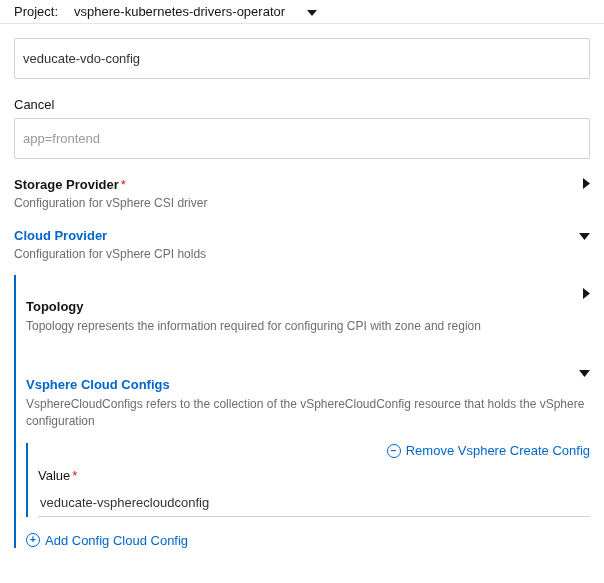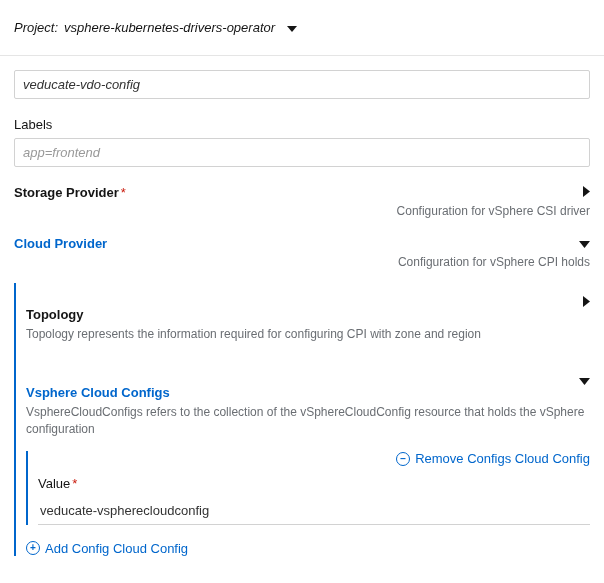--- a/index.html
+++ b/index.html
@@ -9,51 +9,49 @@
     }
     body {
       font-family: -apple-system, BlinkMacSystemFont, "Segoe UI", Helvetica, Arial, sans-serif;
       font-size: 13px;
       color: #151515;
       background: #fff;
       width: 604px;
       padding: 0;
     }
     .header {
-      padding: 20px 14px;
+      padding: 4px 14px;
       border-bottom: 1px solid #e5e5e5;
       display: flex;
       align-items: center;
-      gap: 6px;
-      font-style: italic;
+      gap: 16px;
     }
     .header-label {
       font-size: 13px;
       color: #151515;
     }
     .header-project {
       font-size: 13px;
       color: #151515;
     }
     .caret-down {
       display:inline-block;
       margin-left:6px;
     }
     .form-body {
       padding: 14px;
     }
     .input-field {
       width: 100%;
-      padding: 6px 8px;
+      padding: 12px 8px;
       border: 1px solid #d2d2d2;
       border-radius: 2px;
       font-size: 13px;
       color: #333;
       background:#fff;
-      font-style:italic;
     }
     .input-field::placeholder {
       color: #999;
     }
     .field-group {
       margin-bottom: 18px;
     }
     .label {
       display:block;
       font-size: 13px;
@@ -78,21 +76,20 @@
       color: #0066cc;
     }
     .required-marker {
       color: #c9190b;
       margin-left: 2px;
     }
     .section-desc {
       font-size: 12px;
       color: #6a6e73;
       margin-top: 4px;
-      text-align: right;
     }
     .chevron {
       font-size: 13px;
       color: #151515;
     }
     .sub-panel {
       border-left: 2px solid #0066cc;
       padding-left: 10px;
       margin-top: 14px;
     }
@@ -204,21 +201,21 @@
   </span>
 </div>
 
 <div class="form-body">
 
   <div class="field-group">
     <input type="text" class="input-field" value="veducate-vdo-config" style="">
   </div>
 
   <div class="field-group">
-    <label class="label">Labels</label>
+    <label class="label">Cancel</label>
     <input type="text" class="input-field placeholder-style" placeholder="app=frontend" style="">
   </div>
 
   <div class="section">
     <div class="section-header">
       <div>
         <span class="section-title">Storage Provider</span><span class="required-marker">*</span>
       </div>
       <span class="chevron">
         <svg width="7" height="11" viewBox="0 0 7 11">
@@ -260,21 +257,21 @@
                 <path d="M0 0 L5.5 7 L11 0 Z" fill="#151515"></path>
               </svg>
           </span>
         </div>
         <div class="sub-desc">VsphereCloudConfigs refers to the collection of the vSphereCloudConfig resource that holds the vSphere configuration</div>
 
         <div class="config-item">
           <div class="remove-row">
             <button class="link-btn">
               <span class="circle">−</span>
-              <span>Remove Configs Cloud Config</span>
+              <span>Remove Vsphere Create Config</span>
             </button>
           </div>
           <div>
             <label class="label">
               <span>Value</span><span class="required-marker">*</span>
             </label>
             <input type="text" class="underline-input" value="veducate-vspherecloudconfig" style="">
           </div>
         </div>
 

